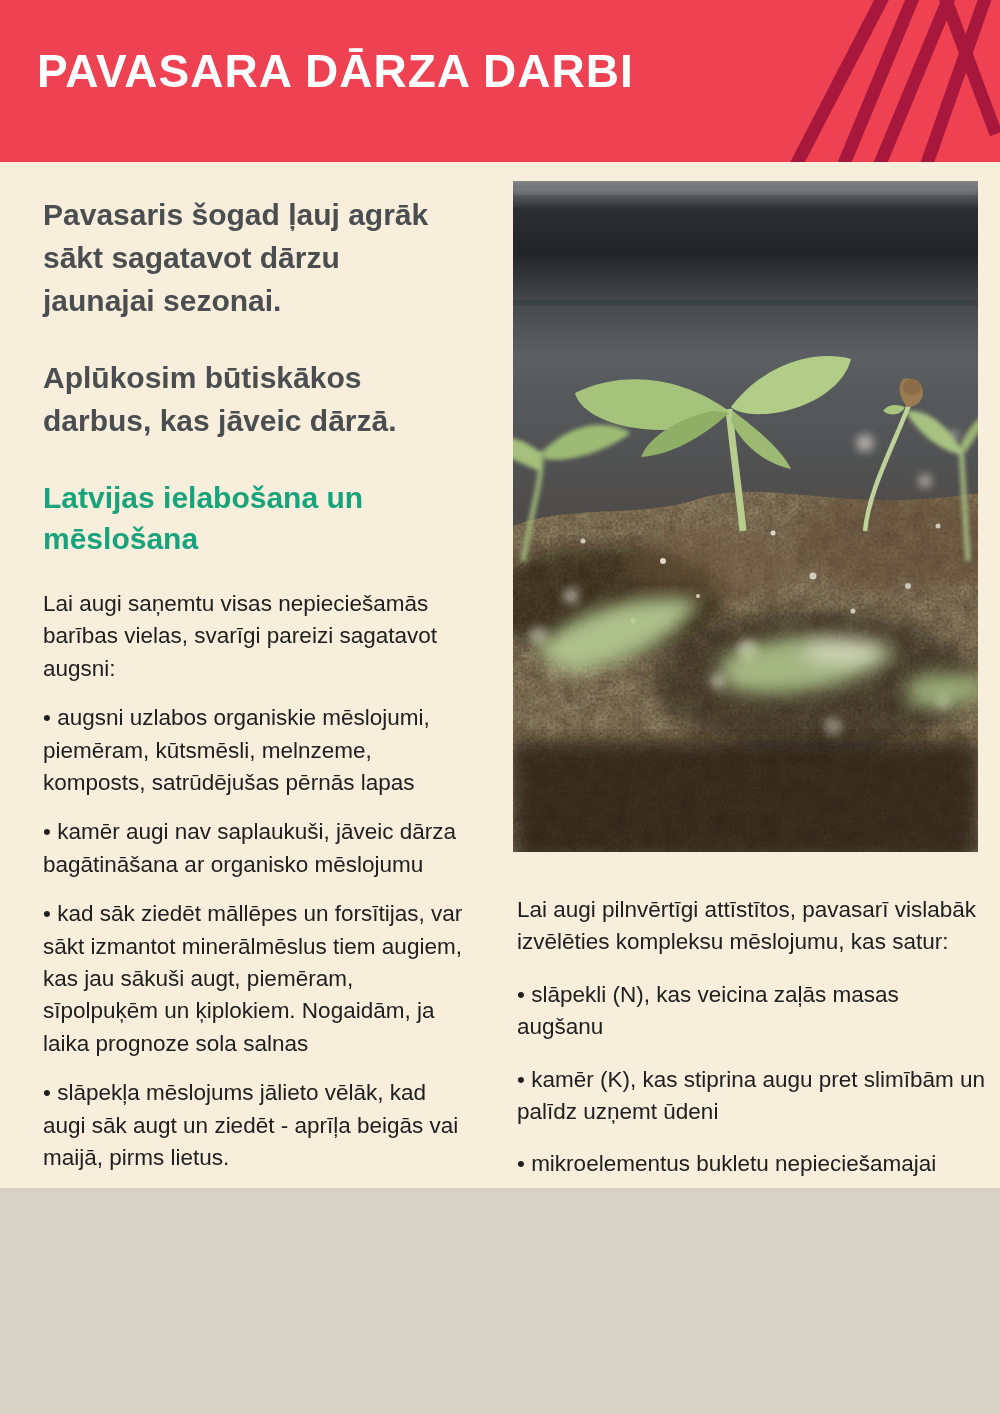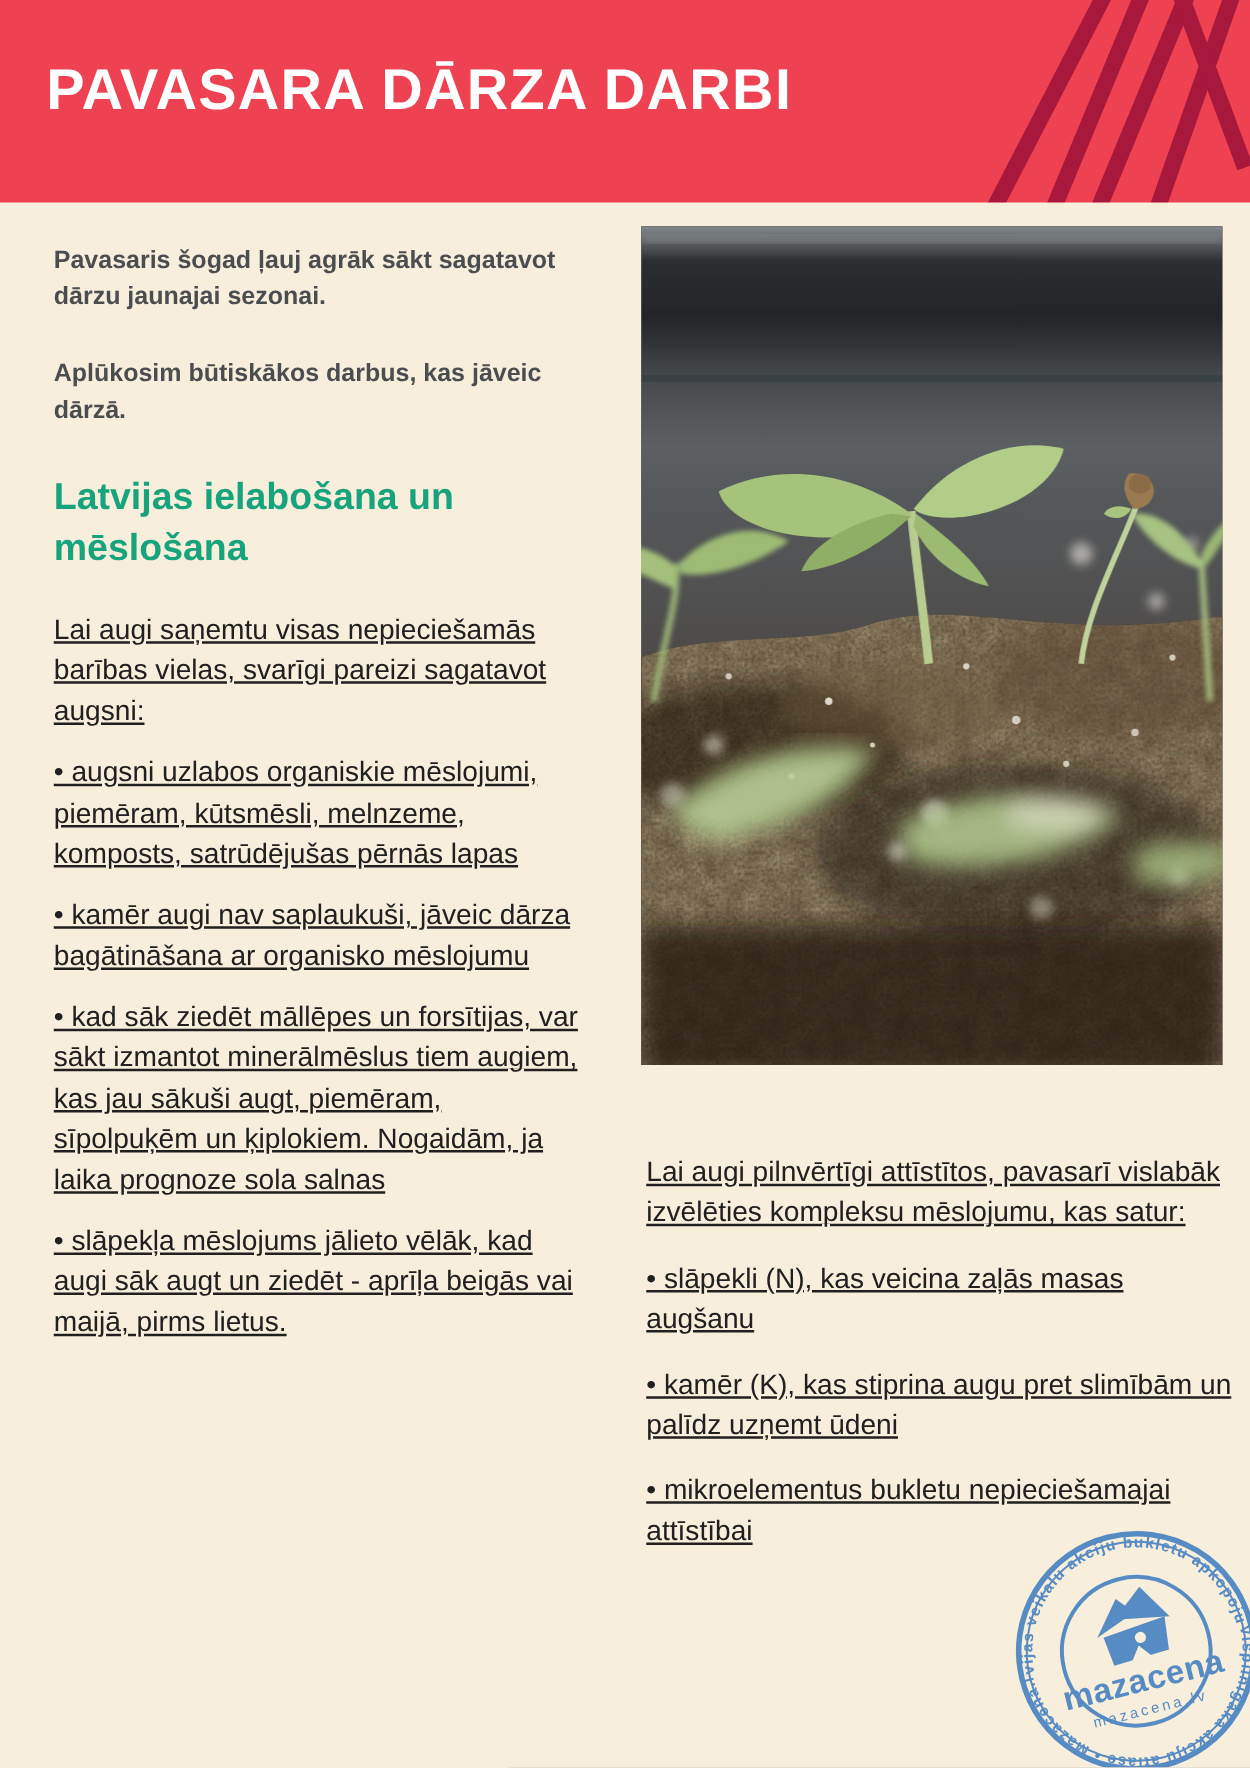--- a/index.html
+++ b/index.html
@@ -1,35 +1,35 @@
 <!DOCTYPE html>
 <html><head>
 <meta charset="utf-8">
 <style>
   html,body{margin:0;padding:0;background:#d8d2c6;}
   #page{
-    position:relative;width:1000px;height:1414px;margin:0 auto;
+    position:relative;width:1000px;height:1188px;margin:0 auto;
     background:#f8eedc;overflow:hidden;
     font-family:"Liberation Sans",sans-serif;
     -webkit-font-smoothing:antialiased;
   }
   
   .header{position:absolute;left:0;top:0;width:1000px;height:162px;background:#ee4151;overflow:hidden;}
   .title{
     position:absolute;left:37px;top:46px;margin:0;
     font-size:46px;line-height:1.1;font-weight:800;letter-spacing:1px;color:#ffffff;
   }
   .logo{position:absolute;right:0;top:0;display:block;}
   
   .left-col{position:absolute;left:43px;top:194px;width:426px;}
-  .intro{font-size:20px;font-weight:700;color:#4b4e51;line-height:1.43;margin:0 0 34px;max-width:402px;}
+  .intro{font-size:30px;font-weight:700;color:#4b4e51;line-height:1.43;margin:0 0 34px;max-width:402px;}
   .intro.second{margin-bottom:36px;margin-top:11px;}
   .sec-heading{font-size:30px;font-weight:700;color:#17a47d;line-height:1.36;margin:6px 0 28px;max-width:392px;}
-  .body-p{font-size:22.5px;font-weight:400;color:#202020;line-height:1.44;margin:0 0 17px;text-decoration:underline;}
-  .right-col{position:absolute;left:517px;top:922px;width:470px;z-index:2;}
+  .body-p{font-size:22.5px;font-weight:400;color:#202020;line-height:1.44;margin:0 0 17px;}
+  .right-col{position:absolute;left:517px;top:894px;width:470px;z-index:2;}
   .right-col .body-p{margin-bottom:20px;}
   
   .photo{position:absolute;left:513px;top:181px;width:465px;height:671px;overflow:hidden;background:#3a3d40;}
   .photo svg{display:block;}
   
   .stamp{
     position:absolute;left:810px;top:1222px;width:198px;height:198px;
     transform:rotate(-14deg);opacity:.88;z-index:5;pointer-events:none;
   }
 </style>

